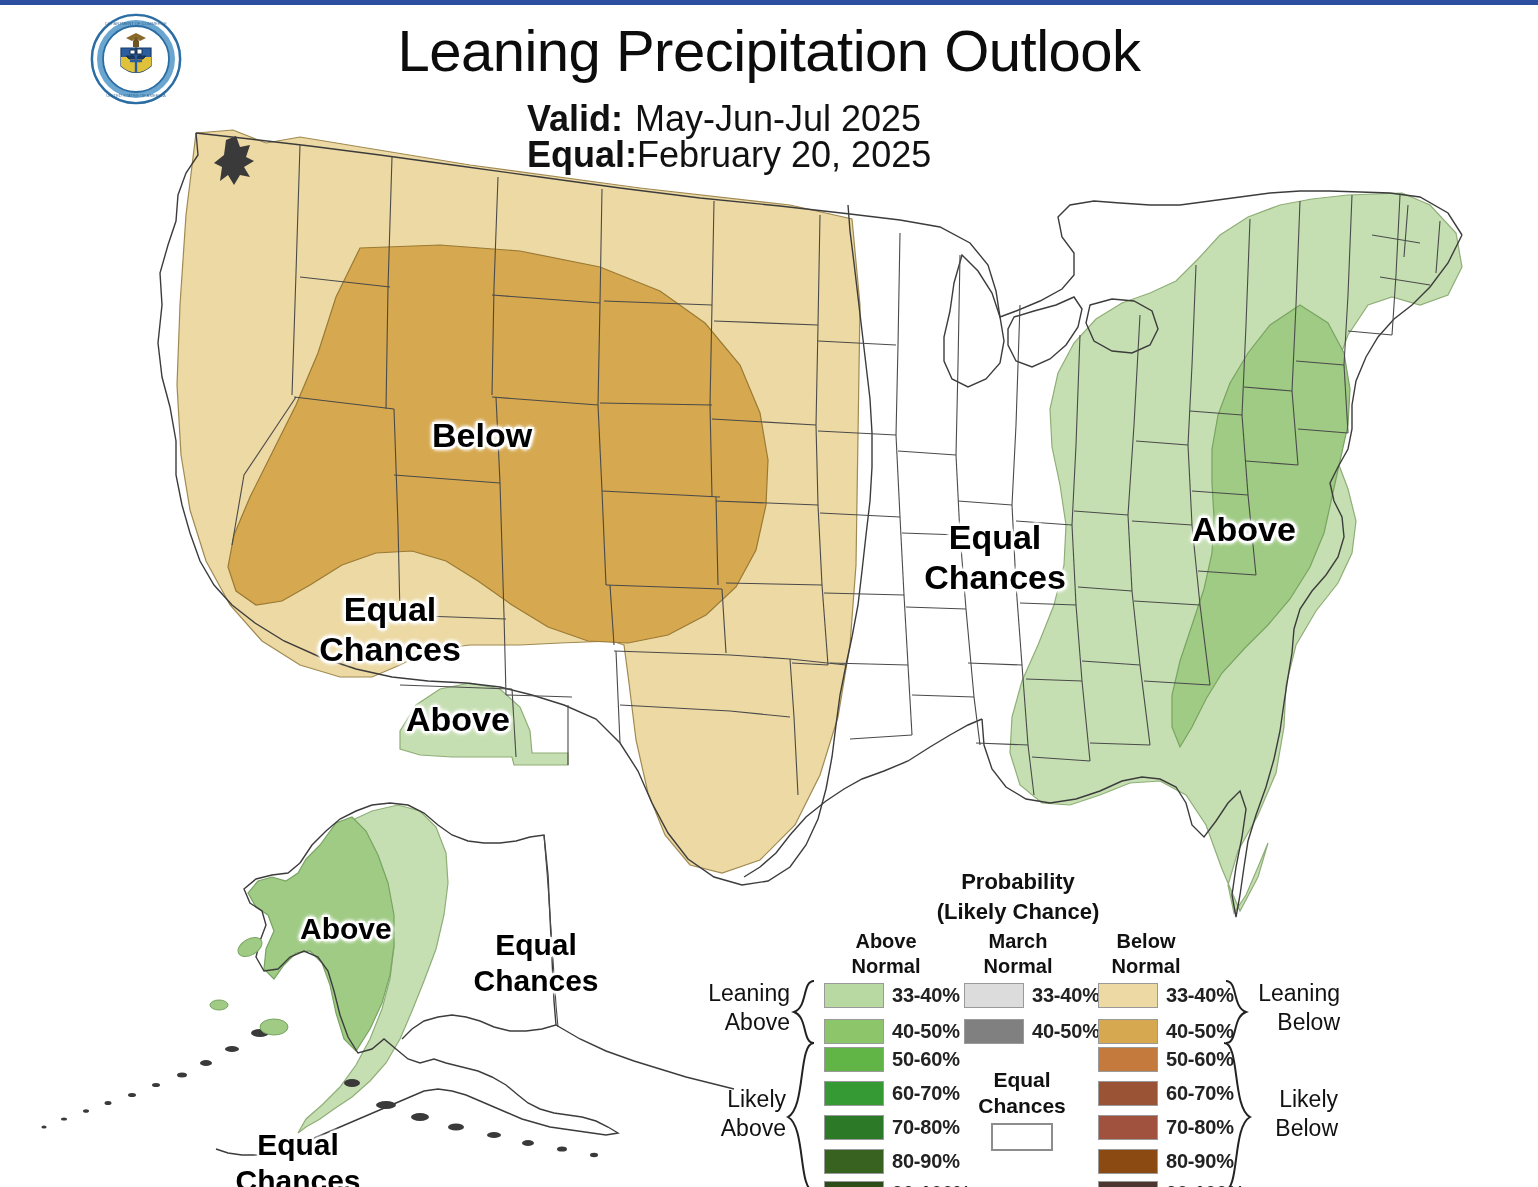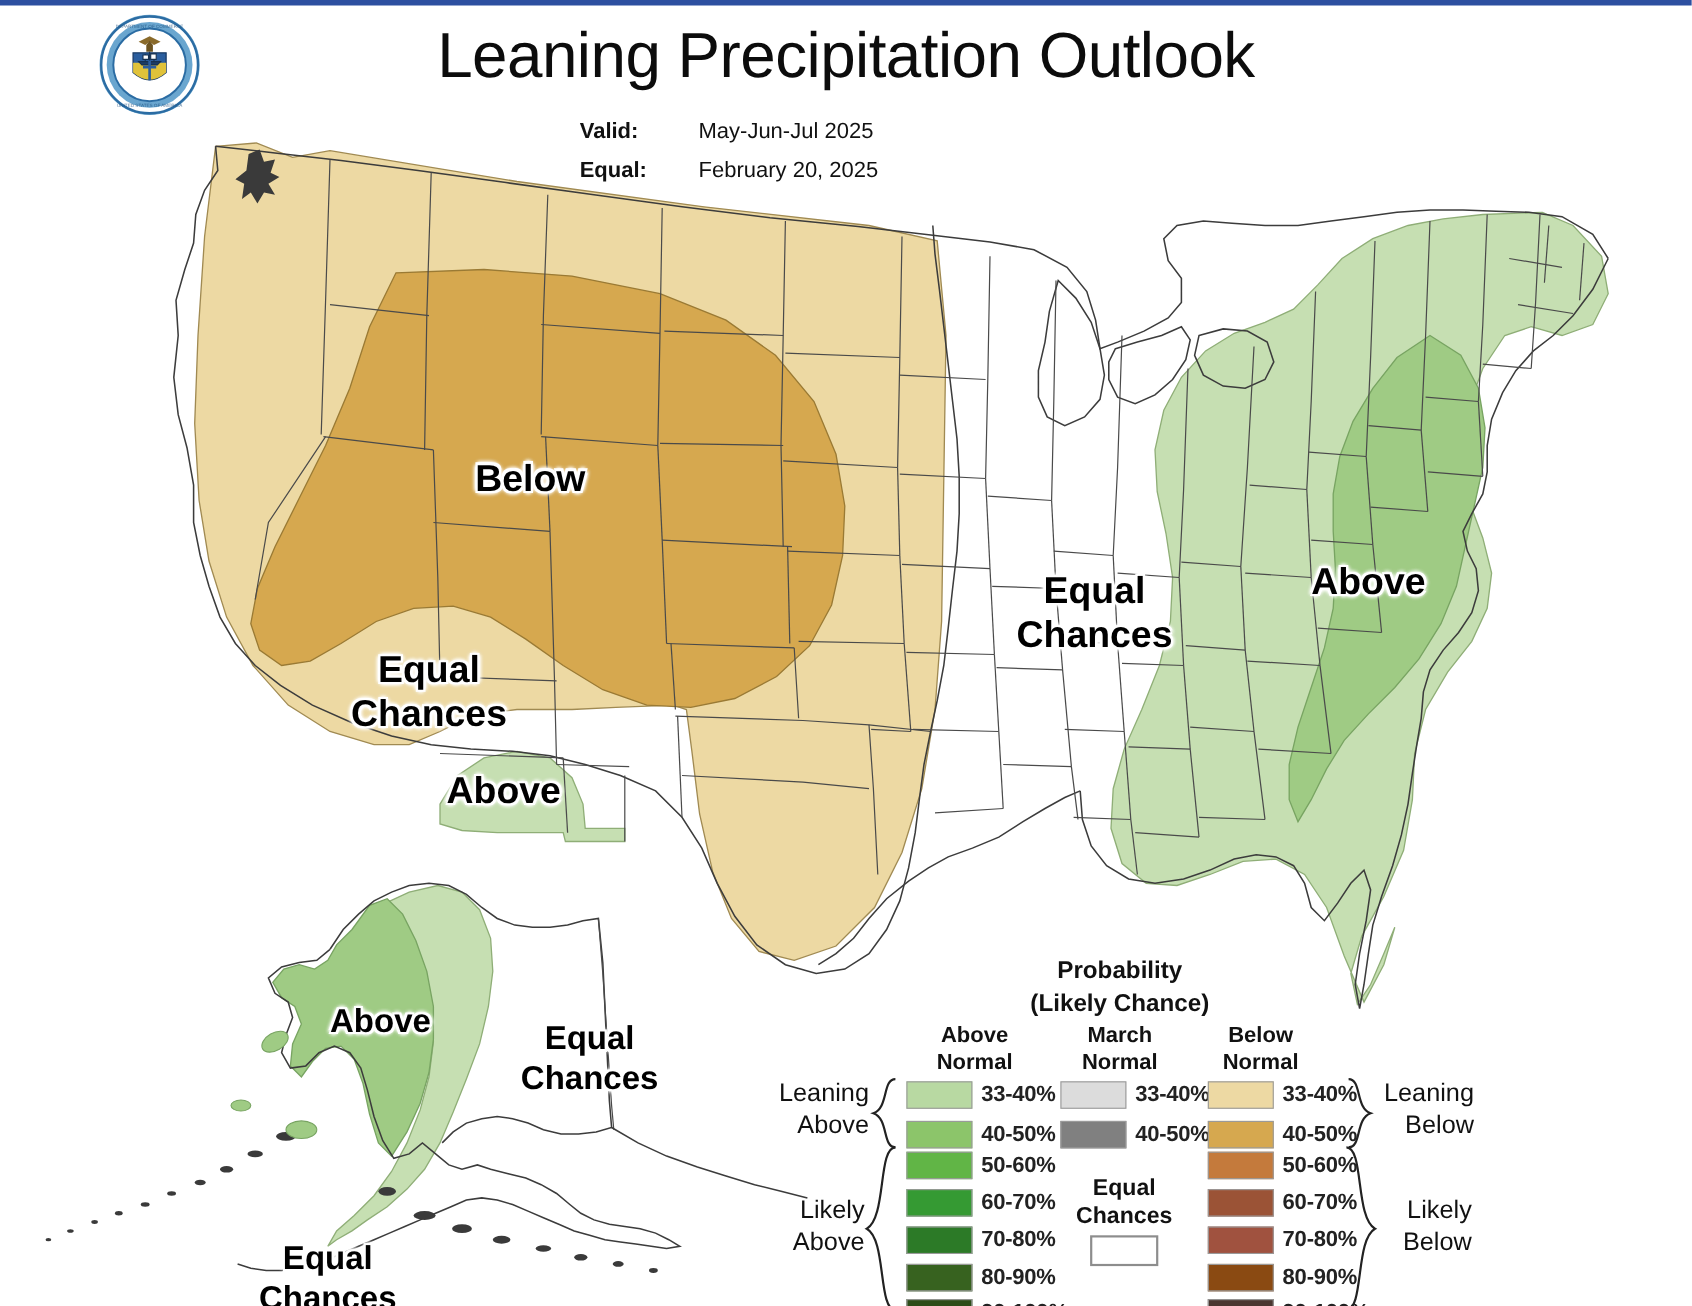--- a/index.html
+++ b/index.html
@@ -19,21 +19,21 @@
 
   #title{
     position:absolute;left:0;top:12px;width:1538px;
     text-align:center;
     font-size:58px;font-weight:400;letter-spacing:-0.5px;
     color:#0c0c0c;
     font-family:"Liberation Sans", sans-serif;
   }
   #datesblock{
     position:absolute;left:527px;top:96px;
-    font-size:20px;line-height:36px;color:#111;
+    font-size:36px;line-height:36px;color:#111;
     font-family:"Liberation Sans", sans-serif;
   }
   #datesblock .row{white-space:nowrap;}
   #datesblock .lbl{display:inline-block;min-width:108px;font-weight:bold;}
 
   
   #mapwrap{position:absolute;left:0;top:0;width:1538px;height:1187px;}
   svg.map{display:block;}
   .stborder{fill:none;stroke:#4a4a4a;stroke-width:1.1;}
   .coast{fill:none;stroke:#3c3c3c;stroke-width:1.4;}

